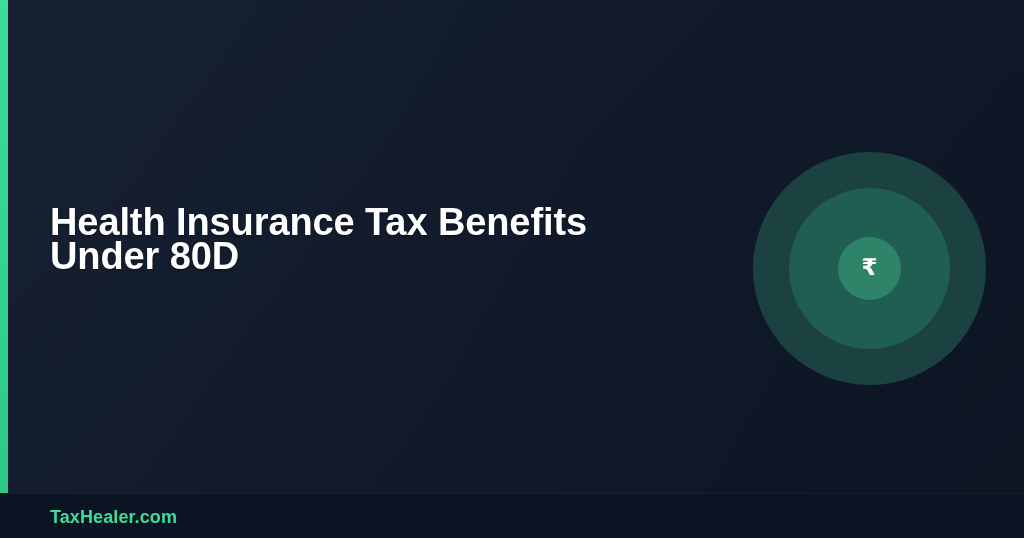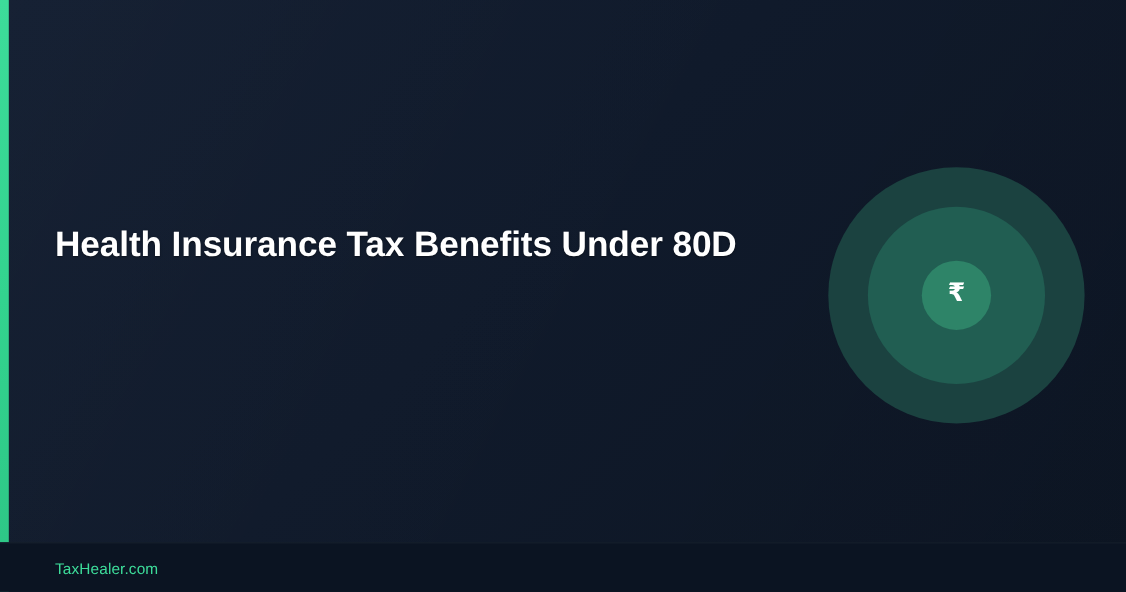--- a/index.html
+++ b/index.html
@@ -55,32 +55,33 @@
     width: 1024px; height: 45px;
     background: #0b1422;
     border-top: 1px solid rgba(255,255,255,0.045);
     box-sizing: border-box;
   }
 
   #footer-text {
     position: absolute;
     left: 50px;
     top: 509px;
-    font-size: 14px;
+    font-size: 18px;
     color: #3ddc9a;
     letter-spacing: 0.1px;
     line-height: 16px;
+    font-weight: bold;
   }
 
   #title {
     position: absolute;
     left: 50px;
     top: 205px;
     width: 640px;
-    font-size: 32px;
+    font-size: 38px;
     font-weight: bold;
     color: #ffffff;
     letter-spacing: -0.1px;
     line-height: 34px;
     text-shadow: 0 1px 2px rgba(0,0,0,0.45);
   }
 
   
   #emblem {
     position: absolute;

